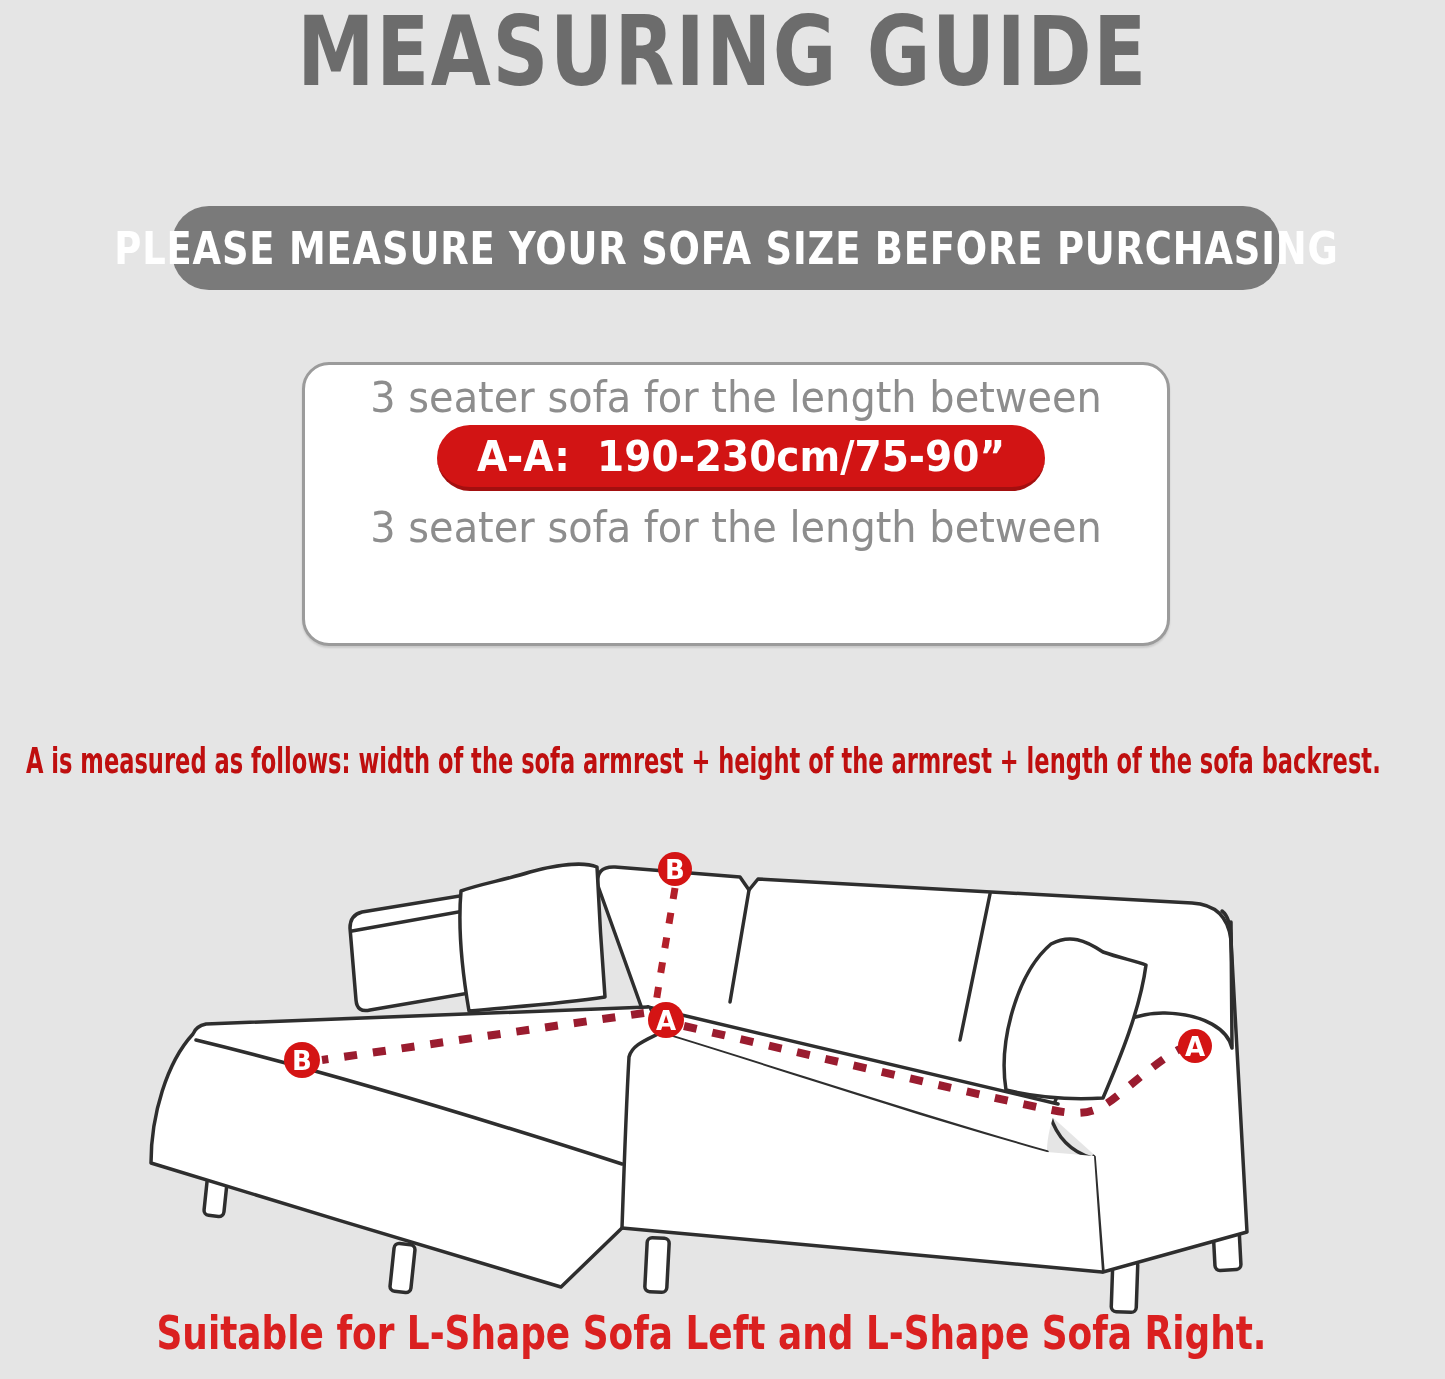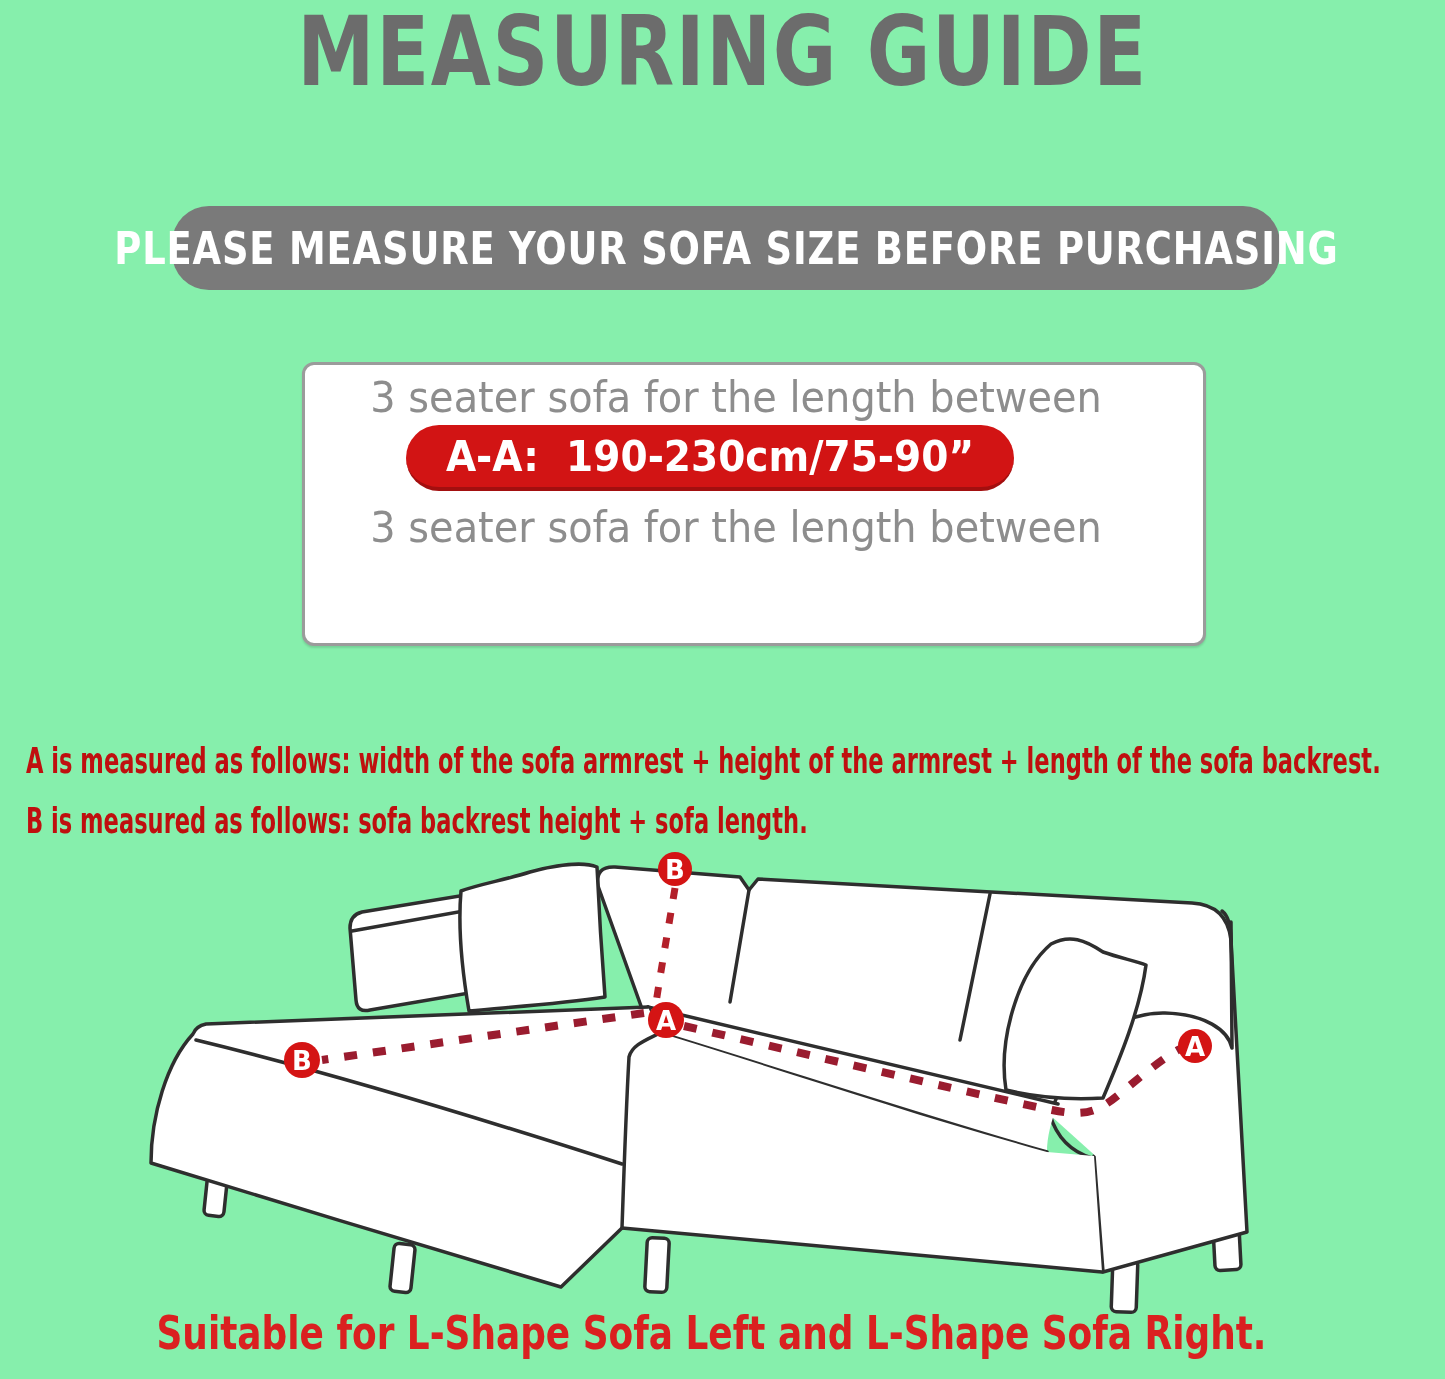--- a/index.html
+++ b/index.html
@@ -1,36 +1,36 @@
 <!DOCTYPE html>
 <html><head>
 <meta charset="utf-8">
 <style>
   html,body{margin:0;padding:0;background:#ffffff;}
-  .page{position:relative;width:1445px;height:1379px;background:#86efac;overflow:hidden;
+  .page{position:relative;width:1445px;height:1379px;background:#e5e5e5;overflow:hidden;
         font-family:"DejaVu Sans","Liberation Sans",sans-serif;}
   .abs{position:absolute;}
   
   .title{top:0;left:0;width:1445px;height:104px;line-height:104px;text-align:center;}
   .title span{display:inline-block;transform:scaleX(0.80);transform-origin:50% 50%;
         font-size:97px;font-weight:bold;color:#6c6c6c;letter-spacing:2px;white-space:pre;}
   
   .banner{left:172px;top:206px;width:1108px;height:84px;background:#7a7a7a;border-radius:37px;
         display:flex;align-items:center;justify-content:center;}
   .banner span{display:inline-block;transform:scaleX(0.82);transform-origin:50% 50%;
         font-size:45px;font-weight:bold;color:#ffffff;letter-spacing:1px;white-space:pre;}
   
   .size-box{left:302px;top:362px;width:862px;height:278px;background:#ffffff;
-        border:3px solid #9b9b9b;border-radius:12px;box-shadow:0 2px 2px rgba(0,0,0,0.12);padding-left:36px;}
+        border:3px solid #9b9b9b;border-radius:27px;box-shadow:0 2px 2px rgba(0,0,0,0.12);}
   .size-label{left:0;width:862px;text-align:center;}
   .size-label span{display:inline-block;transform:scaleX(0.95);transform-origin:50% 50%;
         font-size:42px;color:#8d8d8d;white-space:pre;}
   .size-label.row1{top:8px;}
   .size-label.row2{top:138px;}
-  .pill{left:101px;width:608px;height:62px;background:#d21414;border-bottom:4px solid #a30f0f;
+  .pill{left:132px;width:608px;height:62px;background:#d21414;border-bottom:4px solid #a30f0f;
         border-radius:33px;display:flex;align-items:center;justify-content:center;}
   .pill.row1{top:60px;}
   .pill.row2{top:192px;}
   .pill span{display:inline-block;transform:scaleX(0.93);transform-origin:50% 50%;
         font-size:42px;font-weight:bold;color:#ffffff;white-space:pre;}
   
   .note{left:6px;white-space:pre;}
   .note span{display:inline-block;transform:scaleX(0.645);transform-origin:0 50%;
         font-size:35px;font-weight:bold;color:#bf0f0f;white-space:pre;}
   .note.line-a{top:722px;}
@@ -70,23 +70,20 @@
     <div class="abs pill row1">
       <span>A-A:  190-230cm/75-90”</span>
     </div>
     <div class="abs size-label row2">
       <span>3 seater sofa for the length between</span>
     </div>
   </div>
 
   <div class="abs note line-a">
     <span>A is measured as follows: width of the sofa armrest + height of the armrest + length of the sofa backrest.</span>
-  </div>
-  <div class="abs note line-b">
-    <span>B is measured as follows: sofa backrest height + sofa length.</span>
   </div>
 
   <svg class="abs diagram" viewBox="0 825 1445 500" width="1445" height="500" xmlns="http://www.w3.org/2000/svg">
 
     <g>
       <rect class="leg" x="206" y="1168" width="20" height="48" rx="5" transform="rotate(6 216 1192)"></rect>
       <rect class="leg" x="392" y="1244" width="21" height="48" rx="5" transform="rotate(6 402 1268)"></rect>
       <rect class="leg" x="646" y="1238" width="22" height="54" rx="5" transform="rotate(3 657 1265)"></rect>
       <rect class="leg" x="1112" y="1260" width="25" height="52" rx="5" transform="rotate(2 1124 1286)"></rect>
       <rect class="leg" x="1214" y="1224" width="26" height="46" rx="5" transform="rotate(-3 1227 1247)"></rect>

